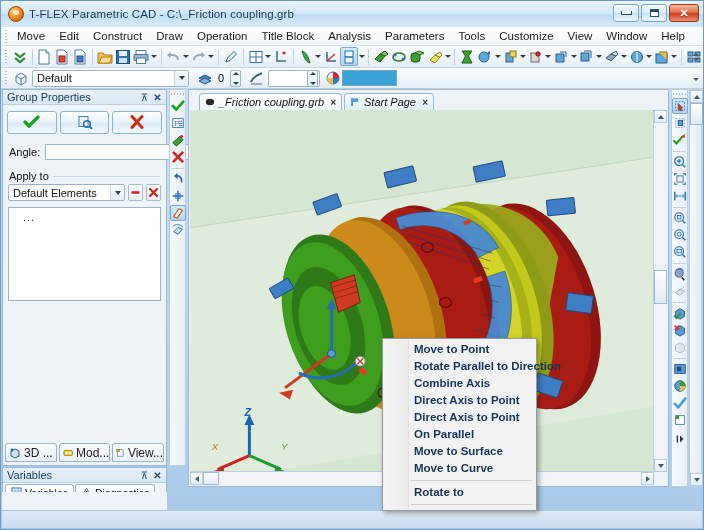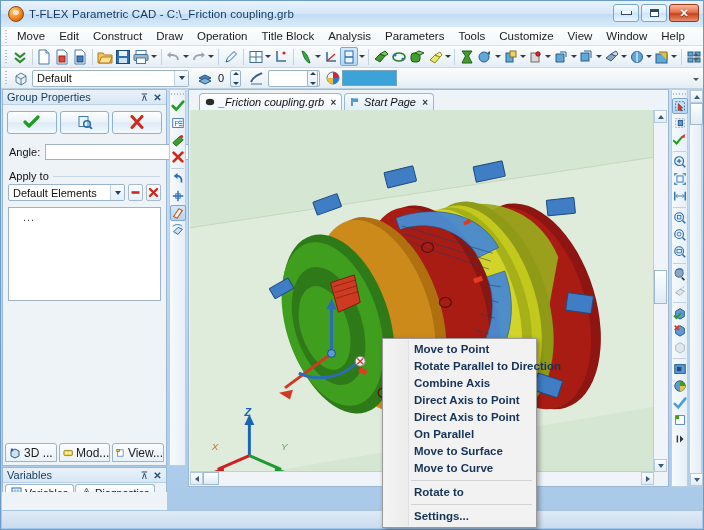--- a/index.html
+++ b/index.html
@@ -987,19 +987,18 @@
     <div class="citem">Rotate Parallel to Direction</div>
     <div class="citem">Combine Axis</div>
     <div class="citem">Direct Axis to Point</div>
     <div class="citem">Direct Axis to Point</div>
     <div class="citem">On Parallel</div>
     <div class="citem">Move to Surface</div>
     <div class="citem">Move to Curve</div>
     <div class="csep"></div>
     <div class="citem">Rotate to</div>
     <div class="csep"></div>
-    <div class="citem">Settings...</div>
   </div>
 
   <div class="leftstatus"></div>
   <div class="statusbar"></div>
 
 </div>
 
 </body></html>

